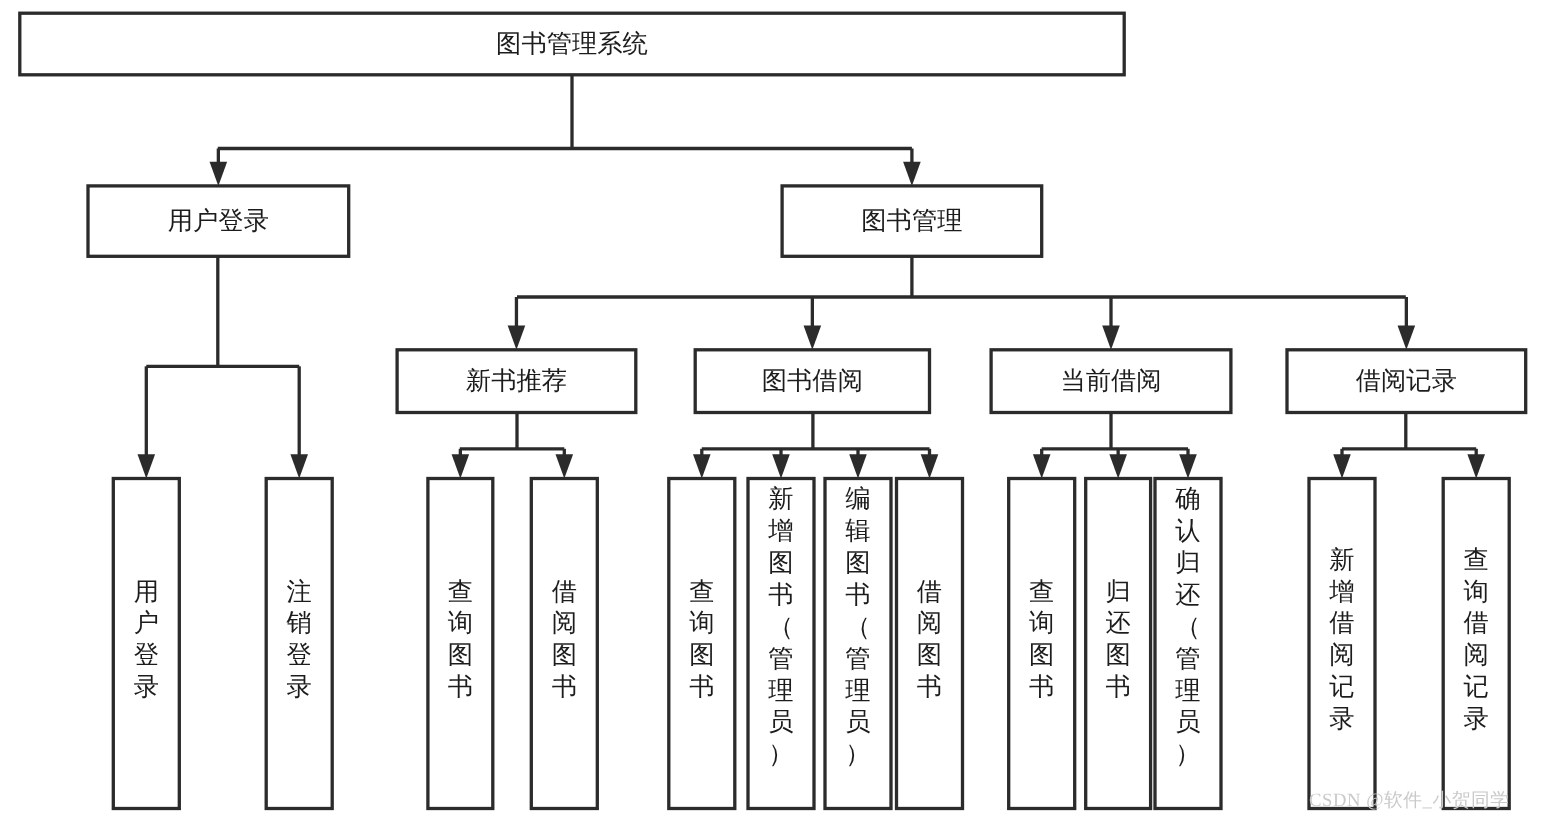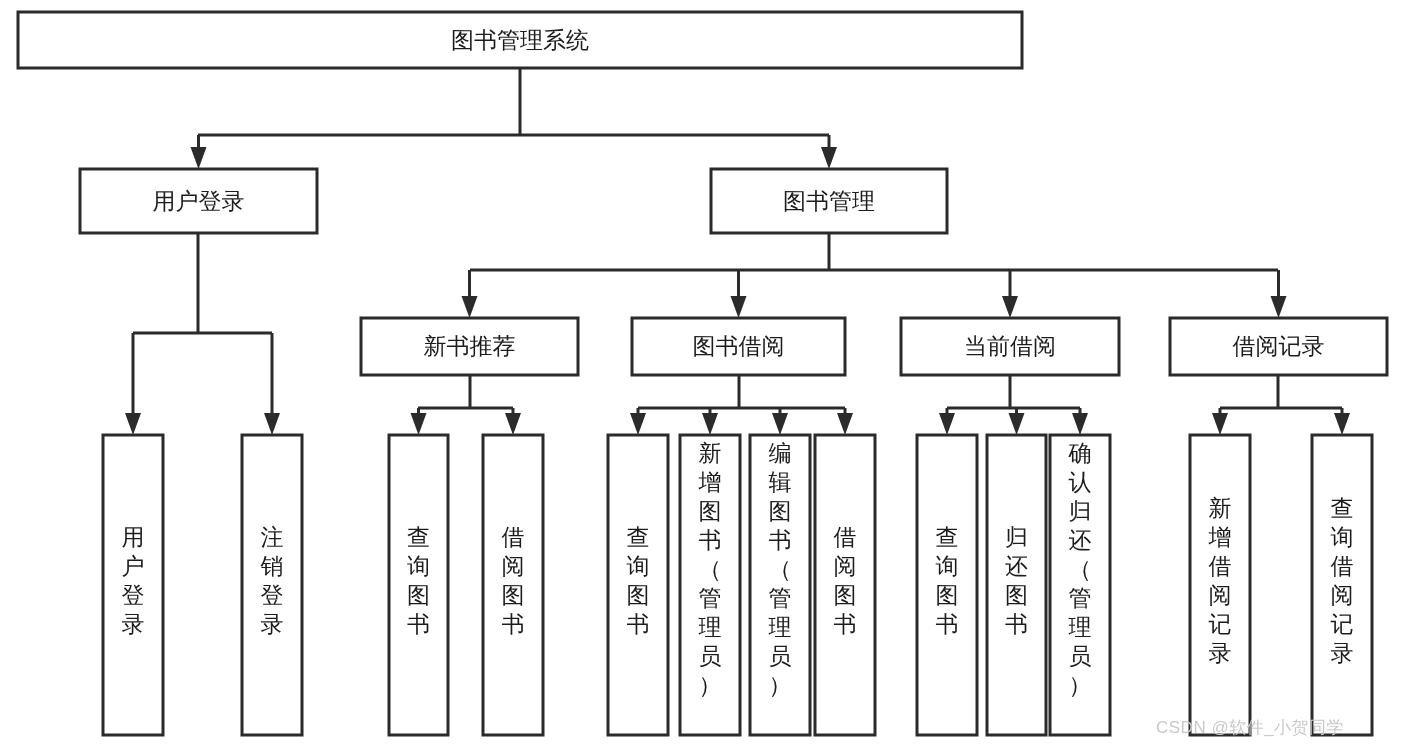--- a/index.html
+++ b/index.html
@@ -50,23 +50,23 @@
     dominant-baseline: middle;
   }
   .node-label-v {
     font-family: "DejaVu Sans", "Liberation Sans", sans-serif;
     font-size: 23px;
     fill: #1c1c1c;
     text-anchor: middle;
   }
   .watermark-text {
     position: absolute;
-    left: 1156px;
+    left: 1190px;
     top: 716px;
-    font-family: Liberation Sans, sans-serif;
+    font-family: Liberation Serif, serif;
     font-size: 17px;
     color: #c9c9c9;
     white-space: nowrap;
     letter-spacing: 0.5px;
   }
 </style>
 </head>
 <body>
 
 <div id="diagram-root">

